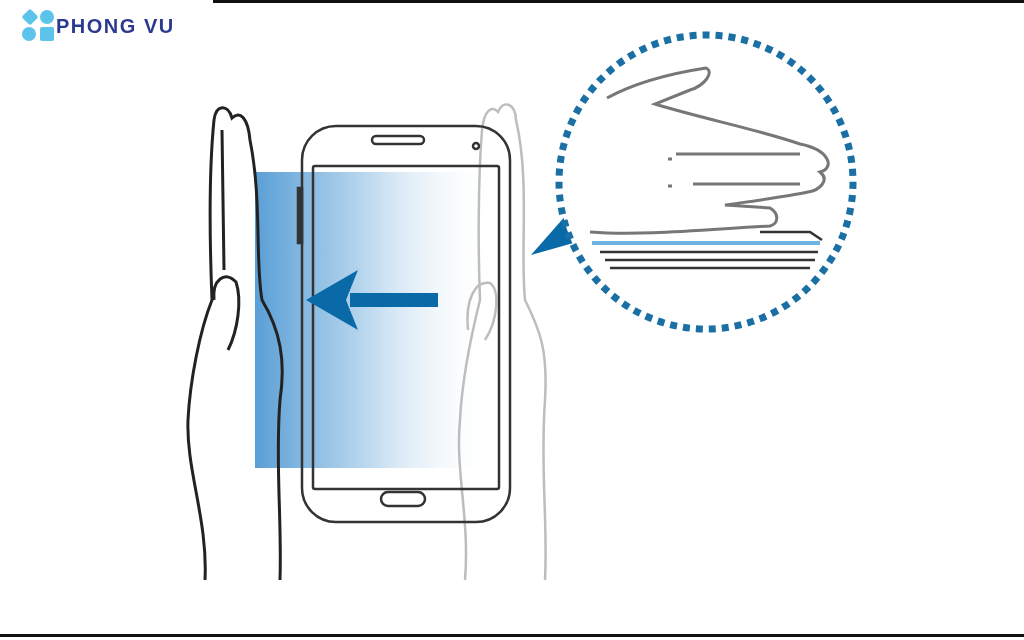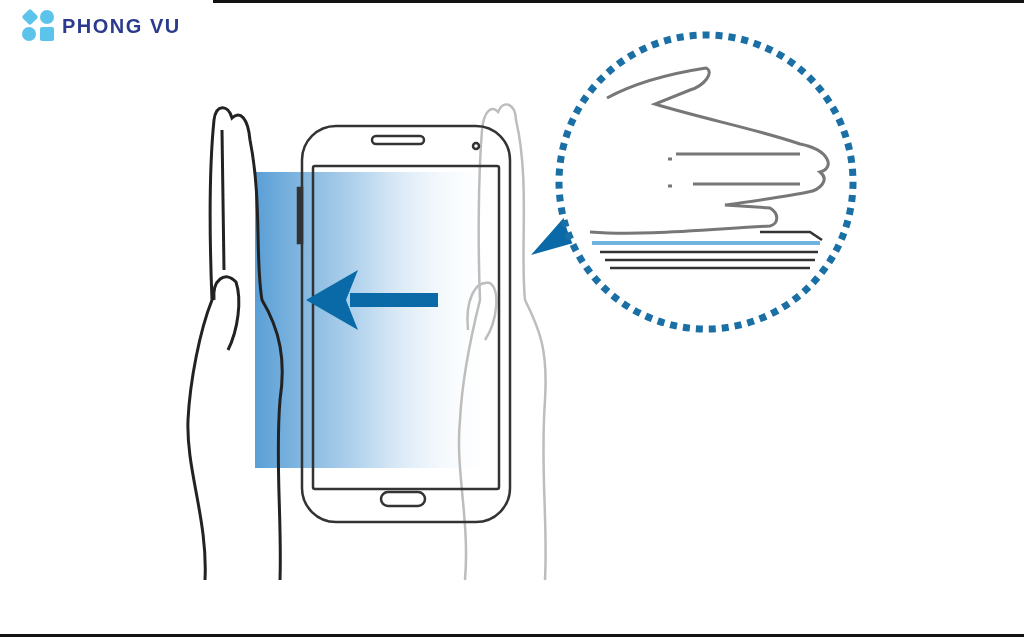--- a/index.html
+++ b/index.html
@@ -1,19 +1,19 @@
 <!DOCTYPE html>
 <html><head>
 <meta charset="utf-8">
 <style>
   html, body { margin:0; padding:0; }
   body { width:1024px; height:640px; background:#ffffff; position:relative; overflow:hidden; font-family:"Liberation Sans", sans-serif; }
   .top-rule { position:absolute; left:213px; top:0; width:811px; height:3px; background:#111; }
   .bottom-rule { position:absolute; left:0; top:634px; width:1024px; height:3px; background:#111; }
-  .logo { position:absolute; left:22px; top:10px; display:flex; align-items:center; gap:6px; }
+  .logo { position:absolute; left:22px; top:10px; display:flex; align-items:center; gap:0; }
   .logo-mark { width:34px; height:32px; position:relative; }
   .logo-mark .sq { position:absolute; background:#5cc3ea; }
   .logo-text { font-weight:bold; font-size:20px; color:#2b3a8c; letter-spacing:1.5px; }
   svg.illus { position:absolute; left:0; top:0; }
 </style>
 </head>
 <body>
 
 <div class="top-rule"></div>
 <div class="bottom-rule"></div>

